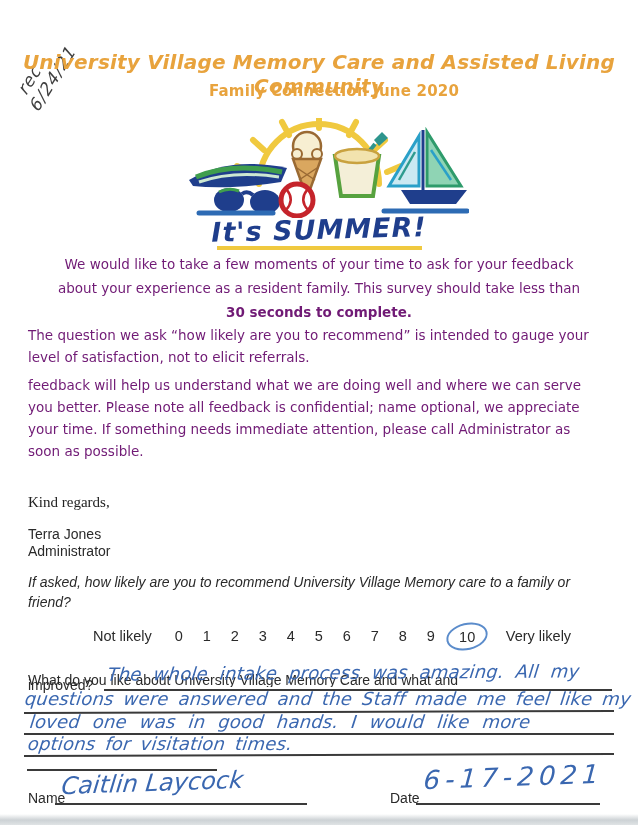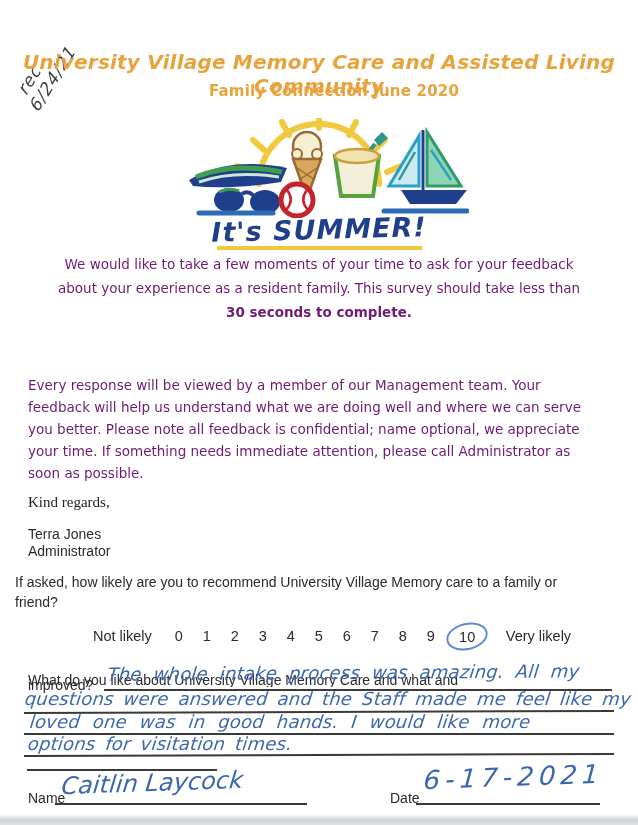--- a/index.html
+++ b/index.html
@@ -42,21 +42,21 @@
   .p1{top:252px; left:30px; width:578px; text-align:center; line-height:24px;}
   .p1 .bold{font-weight:700;}
   .p2{top:324px; left:28px; width:590px;}
   .p3{top:374px; left:28px; width:592px;}
   
   .serifline{position:absolute; font-family:"Liberation Serif","DejaVu Serif",serif; font-size:15px; color:#222;}
   .arial{position:absolute; font-family:"Liberation Sans","DejaVu Sans",sans-serif; font-size:14px; color:#2a2a2a; line-height:20px;}
   .closing{top:494px; left:28px;}
   .sig-name{top:524px; left:28px;}
   .sig-role{top:541px; left:28px;}
-  .question{top:572px; left:15px; width:592px;}
+  .question{top:572px; left:28px; width:592px;font-style:italic;}
   
   .scale{
     position:absolute; top:621px; left:93px; height:30px;
     display:flex; align-items:center;
     font-family:"Liberation Sans","DejaVu Sans",sans-serif; font-size:14.5px; color:#2a2a2a;
   }
   .scale .lo{margin-right:13px;}
   .scale .hi{margin-left:17px;}
   .scale .num{display:inline-block; width:28px; text-align:center;}
   .circled{
@@ -169,22 +169,25 @@
     </svg>
     <div class="clip-caption">It's SUMMER!</div>
     <div class="clip-underline"></div>
   </div>
 
   <div class="comic p1">
     <div>We would like to take a few moments of your time to ask for your feedback</div>
     <div>about your experience as a resident family. This survey should take less than</div>
     <div class="bold">30 seconds to complete.</div>
   </div>
+  <div class="comic p2">
+    <div>The question we ask “how likely are you to recommend” is intended to gauge your</div>
+    <div>level of satisfaction, not to elicit referrals.</div>
+  </div>
   <div class="comic p3">
-    <div>Every response will be viewed by a member of our Management team. Your</div>
     <div>feedback will help us understand what we are doing well and where we can serve</div>
     <div>you better. Please note all feedback is confidential; name optional, we appreciate</div>
     <div>your time.  If something needs immediate attention, please call Administrator as</div>
     <div>soon as possible.</div>
   </div>
 
   <div class="serifline closing">Kind regards,</div>
   <div class="arial sig-name">Terra Jones</div>
   <div class="arial sig-role">Administrator</div>
 

